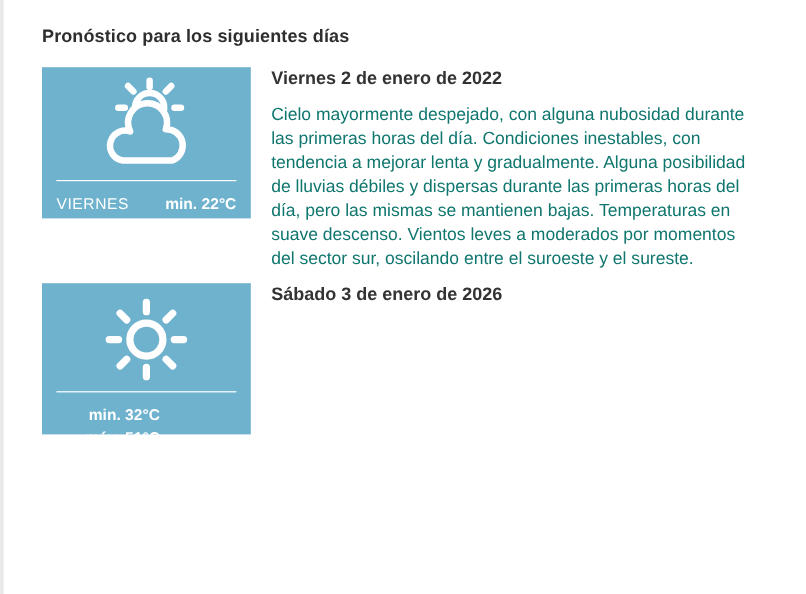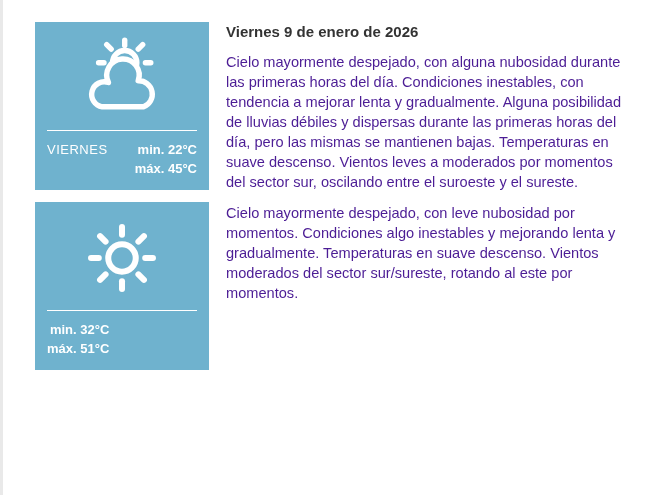--- a/index.html
+++ b/index.html
@@ -34,21 +34,21 @@
     letter-spacing: 0.1px;
   }
   .forecast-row {
     display: flex;
     align-items: flex-start;
     gap: 17px;
     margin-bottom: 10px;
   }
   .day-card {
     width: 174px;
-    height: 168px;
+    height: 126px;
     background: #6fb2ce;
     color: #ffffff;
     flex-shrink: 0;
     box-sizing: border-box;
     padding: 0 12px;
     display: flex;
     flex-direction: column;
   }
   .icon-wrap {
     height: 104px;
@@ -72,47 +72,49 @@
     font-size: 13px;
     letter-spacing: 0.5px;
     padding-top: 2px;
     font-weight: 400;
   }
   .temps {
     text-align: right;
     font-size: 13px;
     font-weight: 700;
     line-height: 19px;
+    margin-left: 24px;
   }
   .text-col {
     max-width: 396px;
     padding-top: 1px;
   }
   .forecast-title {
     font-size: 15px;
     font-weight: 700;
     color: #333333;
     line-height: 18px;
     margin: 0 0 11px 0;
   }
   .forecast-desc {
     font-size: 14.6px;
     line-height: 20px;
-    color: #4c1d95;
+    color: #0f766e;
     margin: 0;
   }
   .wicon { display: block; }
 </style>
 </head>
 <body>
 
 <div class="left-edge-line"></div>
 
 <div class="container">
 
+  <h1 class="page-title">Pronóstico para los siguientes días</h1>
 
   <div class="forecast-row">
     <div class="day-card">
       <div class="icon-wrap">
         <svg class="wicon" width="108" height="90" viewBox="0 0 120 100" fill="none" stroke="#ffffff" stroke-width="6" stroke-linecap="round" stroke-linejoin="round">
           <line x1="63" y1="8" x2="63" y2="14"></line>
           <line x1="78" y1="18" x2="83" y2="13"></line>
           <line x1="86" y1="33" x2="92" y2="33"></line>
           <line x1="48" y1="18" x2="43" y2="13"></line>
           <line x1="40" y1="33" x2="34" y2="33"></line>
@@ -123,21 +125,21 @@
       <hr class="card-divider">
       <div class="card-meta">
         <span class="day-label">VIERNES</span>
         <span class="temps">
           <span>min. 22°C</span><br>
           <span>máx. 45°C</span>
         </span>
       </div>
     </div>
     <div class="text-col">
-      <h2 class="forecast-title">Viernes 9 de enero de 2026</h2>
+      <h2 class="forecast-title">Viernes 2 de enero de 2022</h2>
       <p class="forecast-desc">Cielo mayormente despejado, con alguna nubosidad durante las primeras horas del día. Condiciones inestables, con tendencia a mejorar lenta y gradualmente. Alguna posibilidad de lluvias débiles y dispersas durante las primeras horas del día, pero las mismas se mantienen bajas. Temperaturas en suave descenso. Vientos leves a moderados por momentos del sector sur, oscilando entre el suroeste y el sureste.</p>
     </div>
   </div>
 
   <div class="forecast-row">
     <div class="day-card">
       <div class="icon-wrap">
         <svg class="wicon" width="86" height="86" viewBox="0 0 100 100" fill="none" stroke="#ffffff" stroke-width="7" stroke-linecap="round">
           <circle cx="50" cy="50" r="16"></circle>
           <line x1="50" y1="14" x2="50" y2="23"></line>
@@ -152,17 +154,17 @@
       </div>
       <hr class="card-divider">
       <div class="card-meta">
         <span class="temps">
           <span>min. 32°C</span><br>
           <span>máx. 51°C</span>
         </span>
       </div>
     </div>
     <div class="text-col">
-      <p class="forecast-desc">Cielo mayormente despejado, con leve nubosidad por momentos. Condiciones algo inestables y mejorando lenta y gradualmente. Temperaturas en suave descenso. Vientos moderados del sector sur/sureste, rotando al este por momentos.</p>
+      <h2 class="forecast-title">Sábado 3 de enero de 2026</h2>
     </div>
   </div>
 
 </div>
 
 </body></html>

